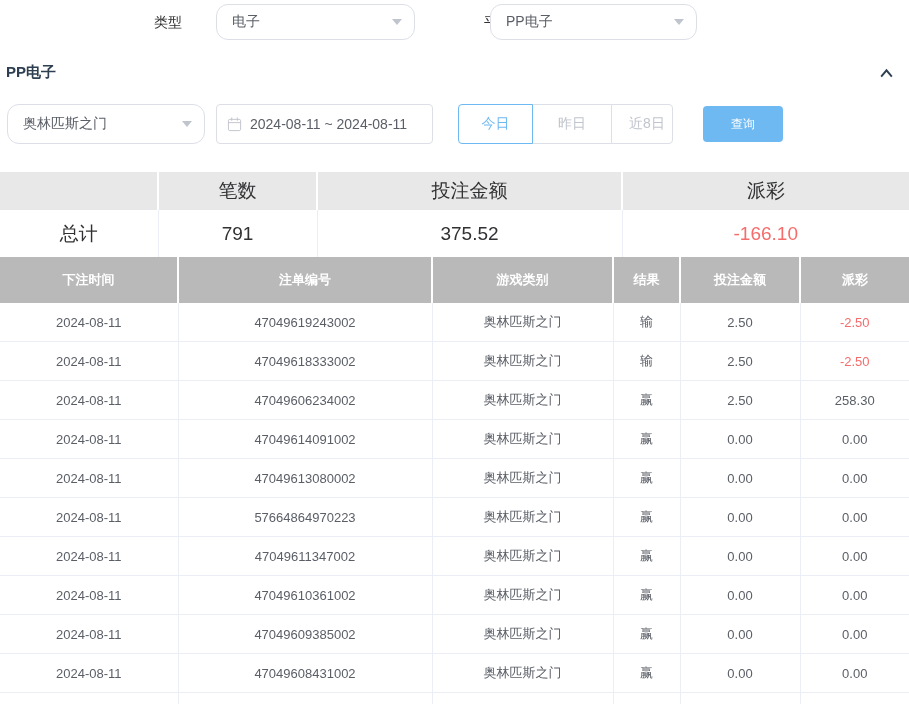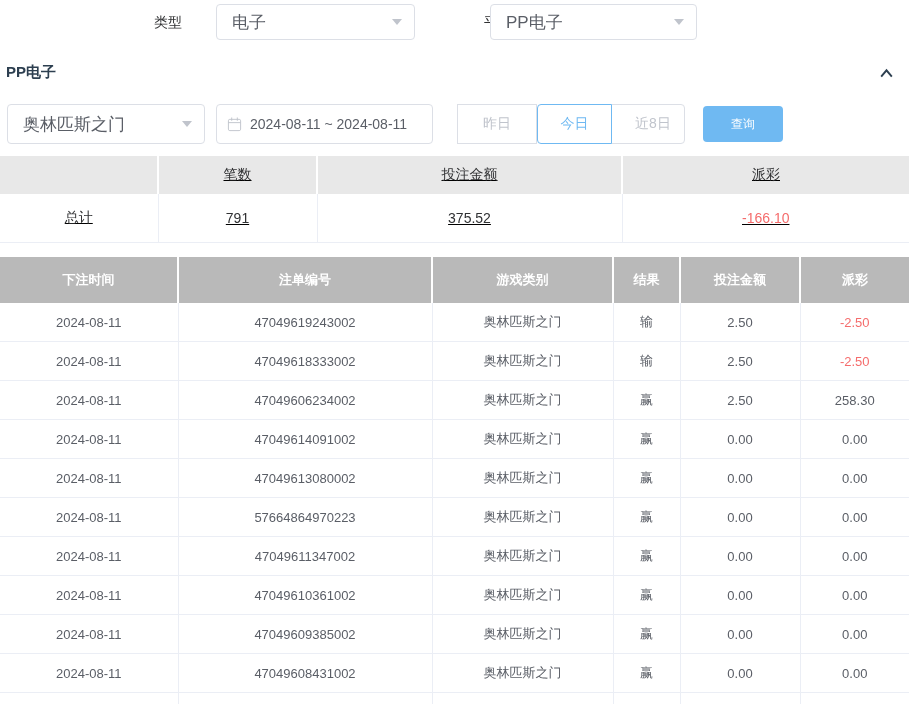--- a/index.html
+++ b/index.html
@@ -18,23 +18,23 @@
   .page{
     position:relative;width:909px;height:704px;overflow:hidden;background:#fff;
     font-family:"Liberation Sans","DejaVu Sans",sans-serif;
   }
   
   .flabel{position:absolute;top:4px;height:36px;line-height:36px;font-size:14px;color:var(--textp);}
   .lbl-type{left:154px;}
   .lbl-platform{left:452px;margin-left:32px;}
   .select{
     position:absolute;top:4px;height:36px;box-sizing:border-box;
-    border:1px solid var(--inputb);border-radius:4px;background:#fff;
+    border:1px solid var(--inputb);border-radius:12px;background:#fff;
     display:flex;align-items:center;padding:0 30px 0 15px;
-    font-size:17px;color:var(--texts);cursor:pointer;
+    font-size:14px;color:var(--texts);cursor:pointer;
   }
   .sel-type{left:216px;width:199px;}
   .sel-platform{left:490px;width:207px;}
   .caret{
     position:absolute;right:12px;top:50%;transform:translateY(-50%);
     width:0;height:0;border-left:5px solid transparent;border-right:5px solid transparent;
     border-top:6px solid var(--textm);
   }
   
   .section-title{position:absolute;left:6px;top:63px;font-size:15px;font-weight:bold;color:var(--title);}
@@ -49,30 +49,30 @@
   }
   .cal-icon{color:var(--textm);display:inline-flex;flex:none;}
   .btn-group{position:absolute;left:458px;top:104px;height:40px;display:flex;}
   .range-btn{
     height:40px;box-sizing:border-box;border:1px solid var(--inputb);background:#fff;
     font-size:14px;color:var(--textm);display:flex;align-items:center;justify-content:center;
     cursor:pointer;font-family:inherit;padding:0;
   }
   .btn-today{width:75px;border-radius:4px 0 0 4px;border-color:var(--accent);color:var(--accent);position:relative;z-index:1;}
   .btn-yesterday{width:80px;margin-left:-1px;}
-  .btn-last8{width:74px;margin-left:-1px;border-radius:0 4px 4px 0;padding-left:10px;}
+  .btn-last8{width:62px;margin-left:-1px;border-radius:0 4px 4px 0;padding-left:10px;}
   .query-btn{
     position:absolute;left:703px;top:106px;width:80px;height:36px;
     background:var(--accent);color:#fff;border:none;border-radius:4px;
     font-size:12px;cursor:pointer;font-family:inherit;
   }
   
   .summary-table{
-    position:absolute;left:0;top:156px;width:909px;
-    border-collapse:collapse;table-layout:fixed;font-size:14px;text-decoration:underline;
+    position:absolute;left:0;top:172px;width:909px;
+    border-collapse:collapse;table-layout:fixed;font-size:19px;
   }
   .summary-table th{
     height:38px;background:var(--shbg);font-weight:normal;color:var(--textp);
     text-align:center;padding:0;
   }
   .summary-table th:not(:last-child){border-right:2px solid #fff;}
   .summary-table td{
     height:48px;background:#fff;color:var(--textp);text-align:center;padding:0;
     border-bottom:1px solid var(--borderl);
   }
@@ -128,22 +128,22 @@
       <svg width="15" height="15" viewBox="0 0 16 16">
           <rect x="1.5" y="2.5" width="13" height="12" rx="1.5" fill="none" stroke="currentColor"></rect>
           <line x1="1.5" y1="6" x2="14.5" y2="6" stroke="currentColor"></line>
           <line x1="5" y1="0.5" x2="5" y2="4" stroke="currentColor"></line>
           <line x1="11" y1="0.5" x2="11" y2="4" stroke="currentColor"></line>
         </svg>
     </span>
     <span>2024-08-11 ~ 2024-08-11</span>
   </div>
   <div class="btn-group">
+    <button class="range-btn btn-today">今日</button>
     <button class="range-btn btn-yesterday">昨日</button>
-    <button class="range-btn btn-today">今日</button>
     <button class="range-btn btn-last8">近8日</button>
   </div>
   <button class="query-btn">查询</button>
 
   <table class="summary-table">
     <colgroup>
         <col style="width:158px">
         <col style="width:159px">
         <col style="width:305px">
         <col style="width:287px">

